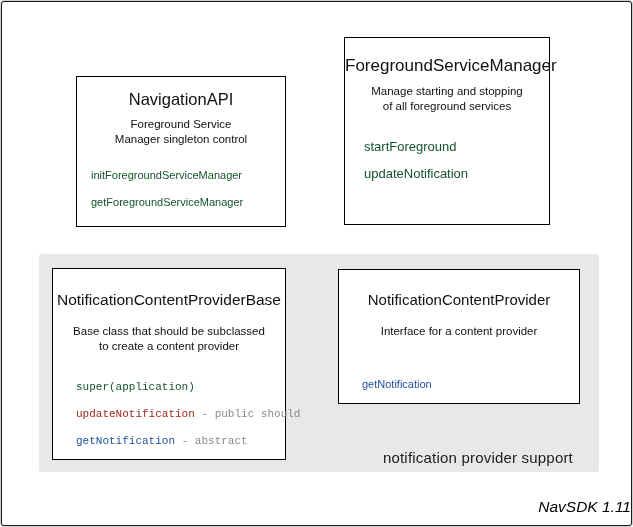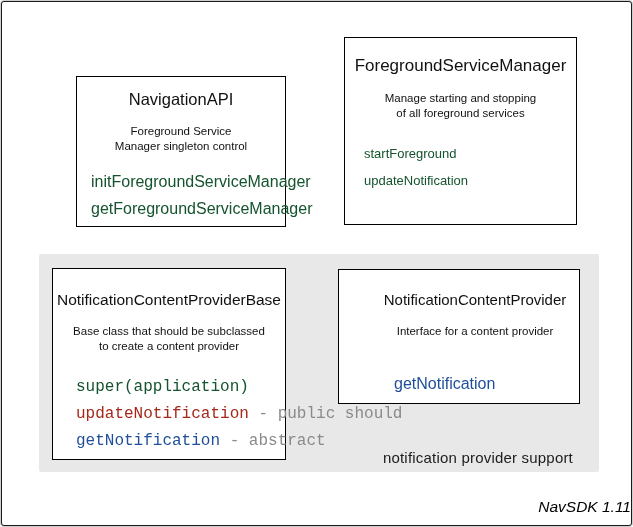--- a/index.html
+++ b/index.html
@@ -38,52 +38,52 @@
     color: #1c1c1c;
     letter-spacing: 0.2px;
   }
   .box {
     position: absolute;
     background: #ffffff;
     border: 1.4px solid #000000;
     box-sizing: border-box;
   }
   .box1 { left: 74px;  top: 74px;  width: 210px; height: 151px; padding-top: 12px; }
-  .box2 { left: 342px; top: 35px;  width: 233px; height: 188px; padding-top: 18px; }
+  .box2 { left: 342px; top: 35px;  width: 206px; height: 188px; padding-top: 18px; }
   .box3 { left: 50px;  top: 266px; width: 234px; height: 192px; padding-top: 21px; }
-  .box4 { left: 336px; top: 267px; width: 242px; height: 135px; padding-top: 20px; padding-left: 32px; }
+  .box4 { left: 336px; top: 267px; width: 242px; height: 135px; padding-top: 20px; }
 
   .box-title {
     text-align: center;
     color: #111111;
     line-height: 20px;
     white-space: nowrap;
   }
   .box1 .box-title { font-size: 16.5px; }
   .box2 .box-title { font-size: 17px; }
   .box3 .box-title { font-size: 15.5px; }
   .box4 .box-title { font-size: 15px; }
 
   .box-desc {
-    margin-top: 15px;
+    margin-top: 8px;
     text-align: center;
     font-size: 11.5px;
     line-height: 15px;
     color: #111111;
   }
   .box3 .box-desc, .box4 .box-desc { margin-top: 14px; }
 
   .methods { text-align: left; }
   .box1 .methods { margin-top: 21px; padding-left: 14px; }
   .box2 .methods { margin-top: 26px; padding-left: 19px; }
   .box3 .methods { margin-top: 26px; padding-left: 23px; font-family: Liberation Mono, monospace; }
   .box4 .methods { margin-top: 38px; padding-left: 23px; }
 
   .mline {
-    font-size: 16px;
+    font-size: 11px;
     line-height: 14px;
     margin-bottom: 13px;
     white-space: nowrap;
   }
   .box2 .mline { font-size: 13px; }
 
   .c-green { color: #14532d; }
   .c-red   { color: #a5281a; }
   .c-blue  { color: #1f4f9a; }
   .c-annot { color: #8a8a8a; }

